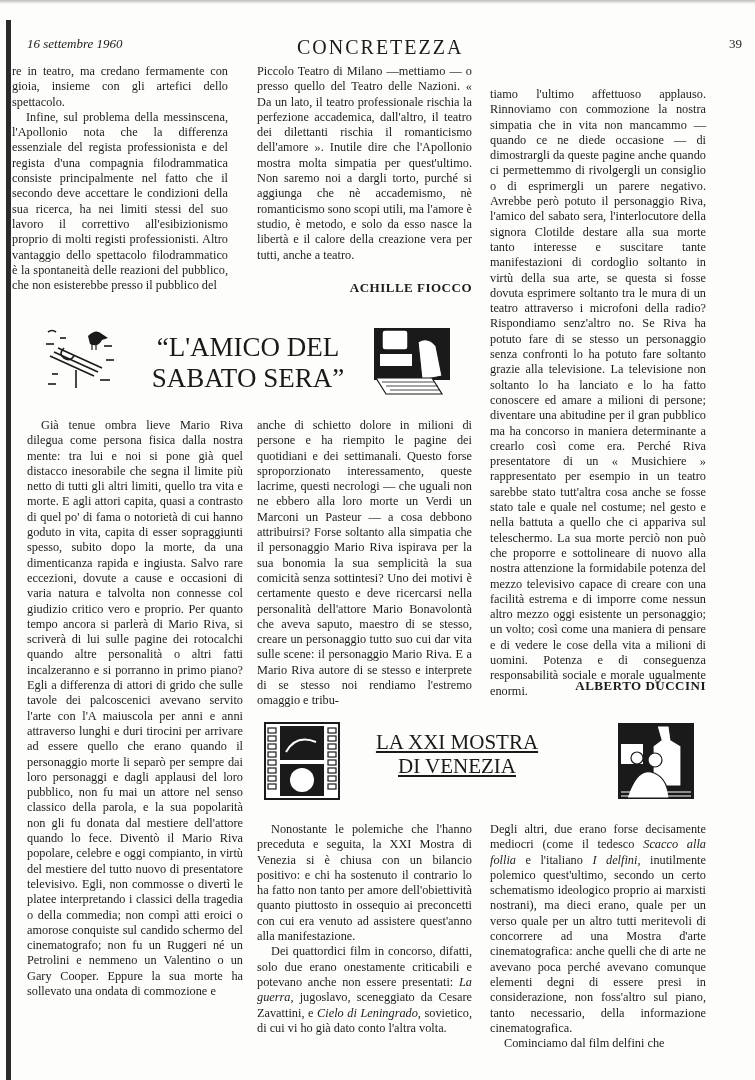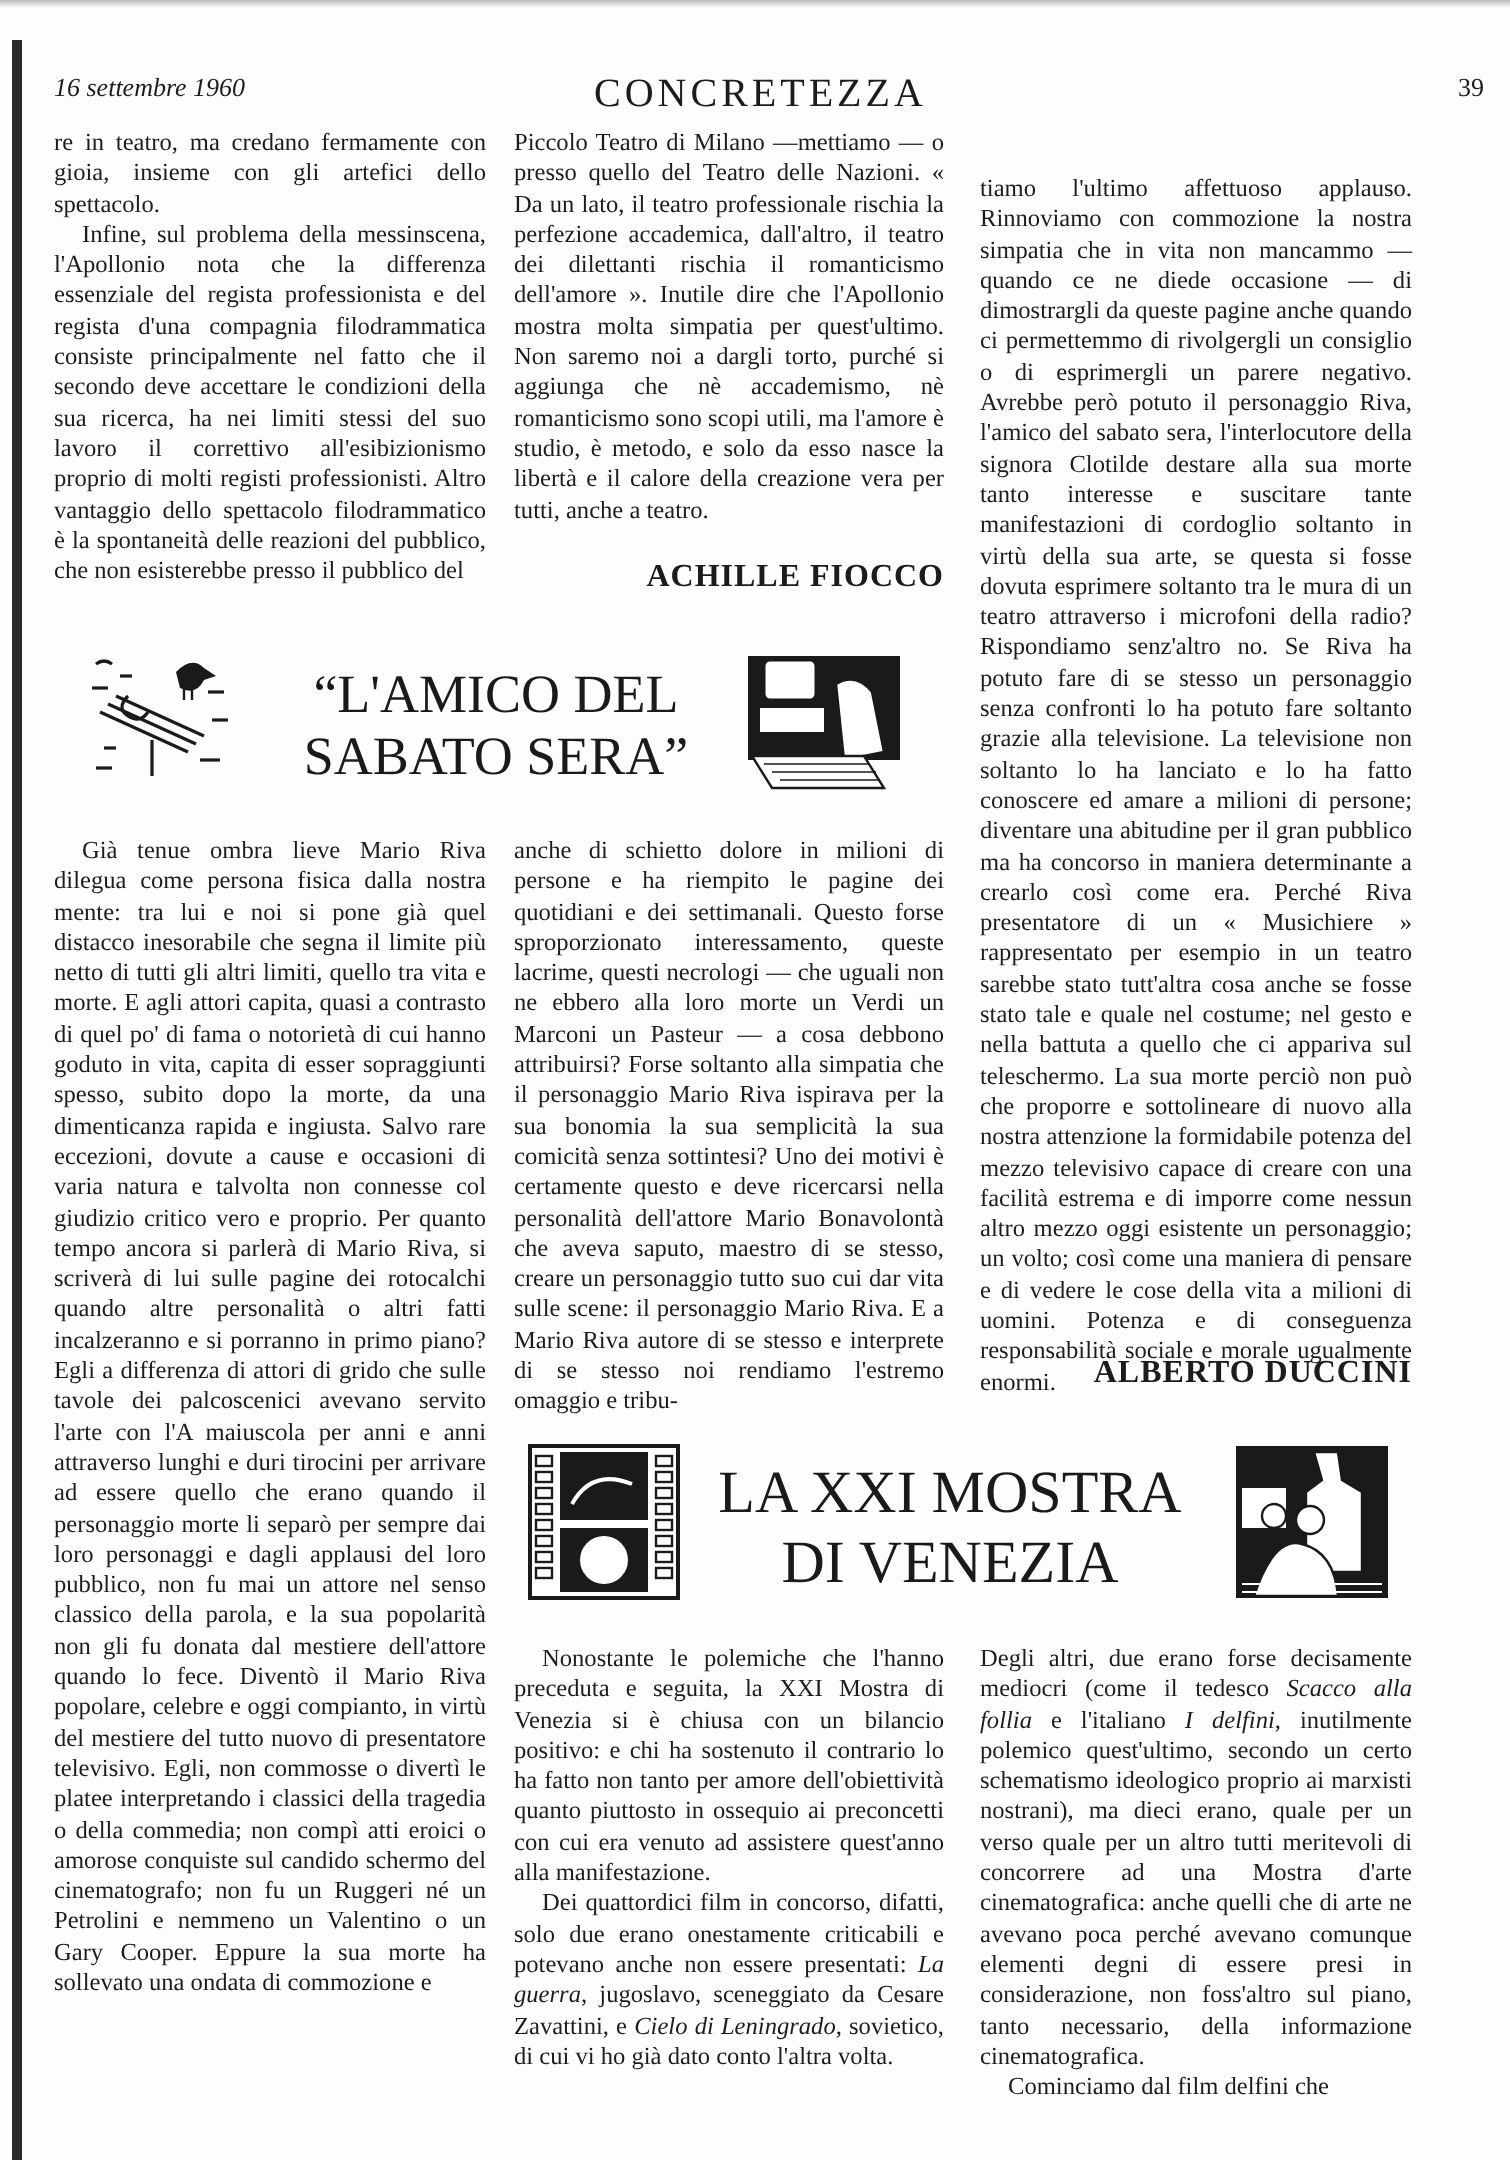--- a/index.html
+++ b/index.html
@@ -12,38 +12,38 @@
   .hdr { position:absolute; top:36px; left:27px; width:715px; height:16px; font-family:"Liberation Serif", serif; }
   .hdr .date { position:absolute; left:0; top:0; font-style:italic; font-size:13px; }
   .hdr .mag { position:absolute; left:270px; top:0; font-size:20px; letter-spacing:2px; }
   .hdr .pg { position:absolute; right:0; top:0; font-size:13px; }
   .col {
     position:absolute; font-family:"Liberation Serif", serif; font-size:12.3px; line-height:15.3px;
     text-align:justify;
   }
   .col p { margin:0; text-indent:0; }
   .col p.ind { text-indent:14px; }
-  .sig { position:absolute; font-family:"Liberation Serif", serif; font-weight:bold; font-size:16px; letter-spacing:0.5px; text-align:right; }
+  .sig { position:absolute; font-family:"Liberation Serif", serif; font-weight:bold; font-size:13px; letter-spacing:0.5px; text-align:right; }
   .title { position:absolute; font-family:"Liberation Serif", serif; text-align:center; color:#1a1a1a; line-height:1.15; }
   .ill { position:absolute; }
   em { font-style:italic; }
 </style>
 </head>
 <body>
 
 <div class="topshade"></div>
 <div class="binding"></div>
 
 <div class="hdr">
   <span class="date">16 settembre 1960</span>
   <span class="mag">CONCRETEZZA</span>
   <span class="pg">39</span>
 </div>
 
-<div class="col" style="left:27px; top:64px; width:216px;">
+<div class="col" style="left:12px; top:64px; width:216px;">
   <p>re in teatro, ma credano fermamente con gioia, insieme con gli artefici dello spettacolo.</p>
   <p class="ind">Infine, sul problema della messinscena, l'Apollonio nota che la differenza essenziale del regista professionista e del regista d'una compagnia filodrammatica consiste principalmente nel fatto che il secondo deve accettare le condizioni della sua ricerca, ha nei limiti stessi del suo lavoro il correttivo all'esibizionismo proprio di molti registi professionisti. Altro vantaggio dello spettacolo filodrammatico è la spontaneità delle reazioni del pubblico, che non esisterebbe presso il pubblico del</p>
 </div>
 <div class="col" style="left:257px; top:64px; width:215px;">
   <p>Piccolo Teatro di Milano —mettiamo — o presso quello del Teatro delle Nazioni. « Da un lato, il teatro professionale rischia la perfezione accademica, dall'altro, il teatro dei dilettanti rischia il romanticismo dell'amore ». Inutile dire che l'Apollonio mostra molta simpatia per quest'ultimo. Non saremo noi a dargli torto, purché si aggiunga che nè accademismo, nè romanticismo sono scopi utili, ma l'amore è studio, è metodo, e solo da esso nasce la libertà e il calore della creazione vera per tutti, anche a teatro.</p>
 </div>
 <div class="sig" style="left:257px; top:280px; width:215px;">ACHILLE FIOCCO</div>
 
 <div class="ill" style="left:44px; top:326px; width:76px; height:64px;">
   <svg width="76" height="64" viewBox="0 0 76 64">
@@ -112,21 +112,21 @@
         <rect x="64" y="14" width="8" height="5"></rect>
         <rect x="64" y="22" width="8" height="5"></rect>
         <rect x="64" y="30" width="8" height="5"></rect>
         <rect x="64" y="38" width="8" height="5"></rect>
         <rect x="64" y="46" width="8" height="5"></rect>
         <rect x="64" y="54" width="8" height="5"></rect>
         <rect x="64" y="62" width="8" height="5"></rect>
     </g>
   </svg>
 </div>
-<div class="title" style="left:350px; top:730px; width:250px; font-size:30px;">
+<div class="title" style="left:332px; top:730px; width:250px; font-size:21px;text-decoration:underline;">
   <div>LA XXI MOSTRA</div>
   <div>DI VENEZIA</div>
 </div>
 <div class="ill" style="left:617px; top:722px; width:78px; height:78px;">
   <svg width="78" height="78" viewBox="0 0 78 78">
     <rect x="1" y="1" width="76" height="76" fill="#1a1a1a"></rect>
     <rect x="4" y="22" width="22" height="20" fill="#fff"></rect>
     <path d="M40 4 l12 0 l2 14 l10 6 l0 40 l-28 0 l0 -40 l8 -6 z" fill="#fff" stroke="#1a1a1a" stroke-width="1.2"></path>
     <circle cx="20" cy="36" r="6" fill="#fff" stroke="#1a1a1a" stroke-width="1.2"></circle>
     <circle cx="38" cy="38" r="7" fill="#fff" stroke="#1a1a1a" stroke-width="1.2"></circle>

